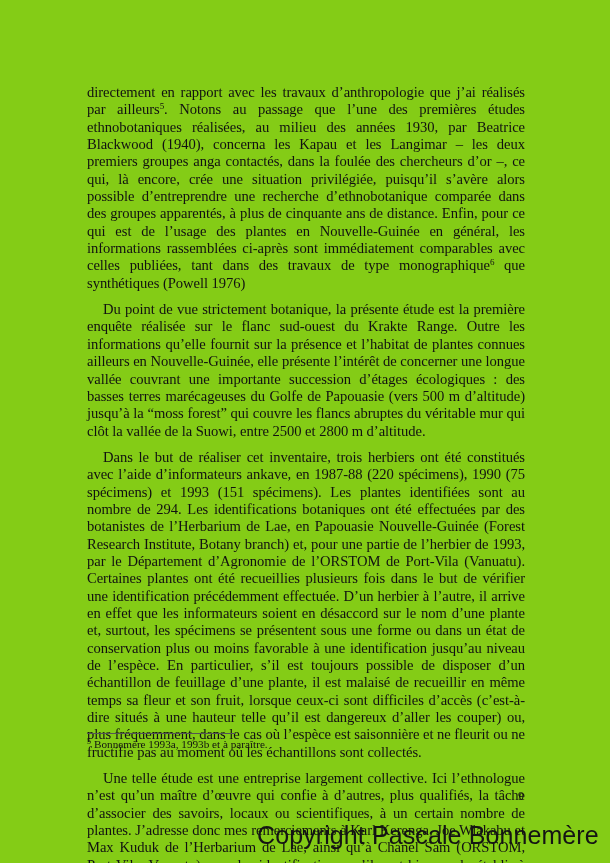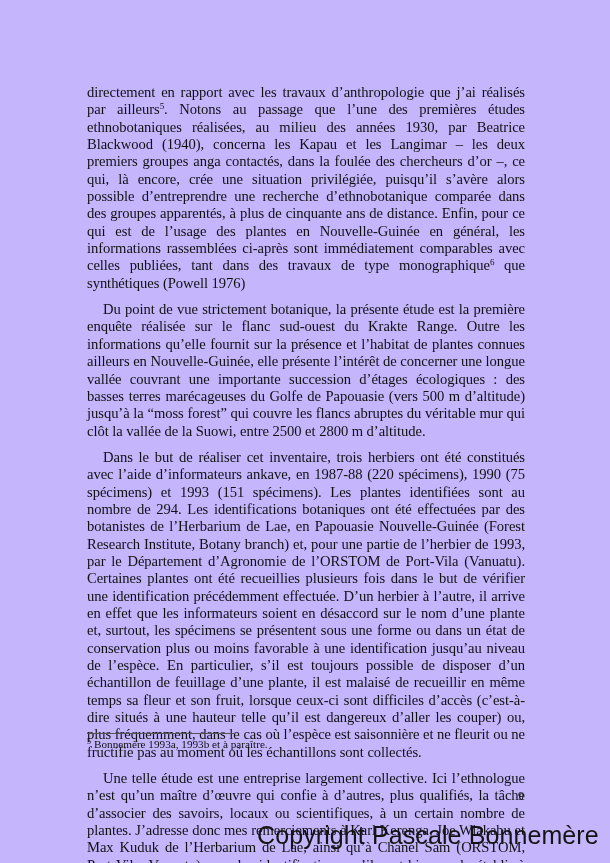--- a/index.html
+++ b/index.html
@@ -14,21 +14,21 @@
       overflow: hidden;
       font-family: "Liberation Serif", "DejaVu Serif", serif;
       color: #111111;
     }
     .page {
       position: absolute;
       left: 0;
       top: 0;
       width: 610px;
       height: 863px;
-      background: #c4b5fd;
+      background: #84cc16;
     }
     .body-text {
       position: absolute;
       left: 87px;
       top: 84px;
       width: 438px;
       font-size: 14.6px;
       line-height: 17.35px;
       text-align: justify;
       letter-spacing: -0.05px;

